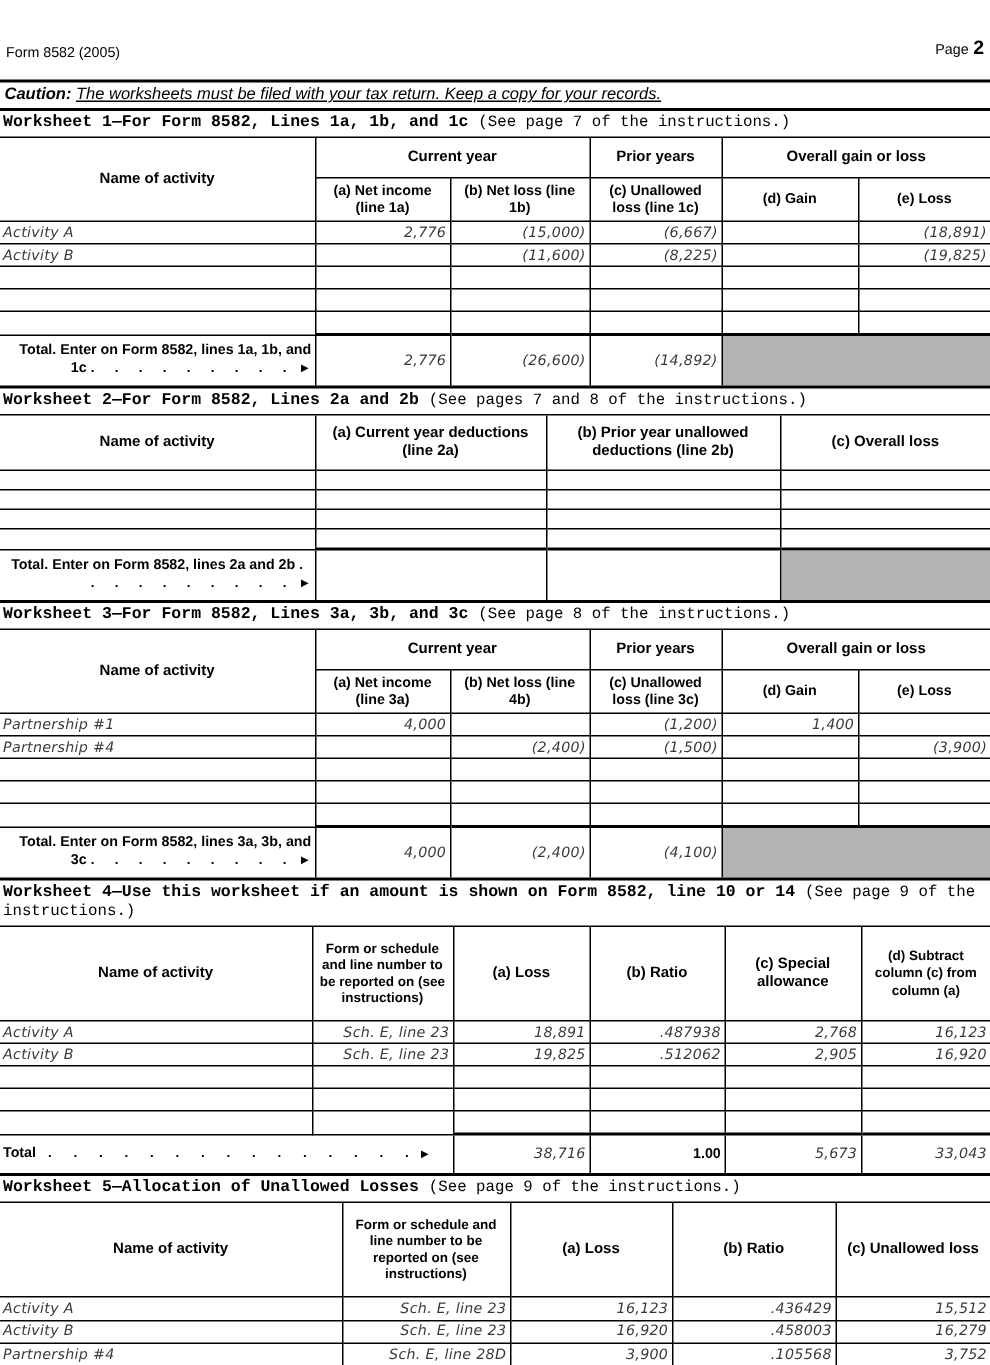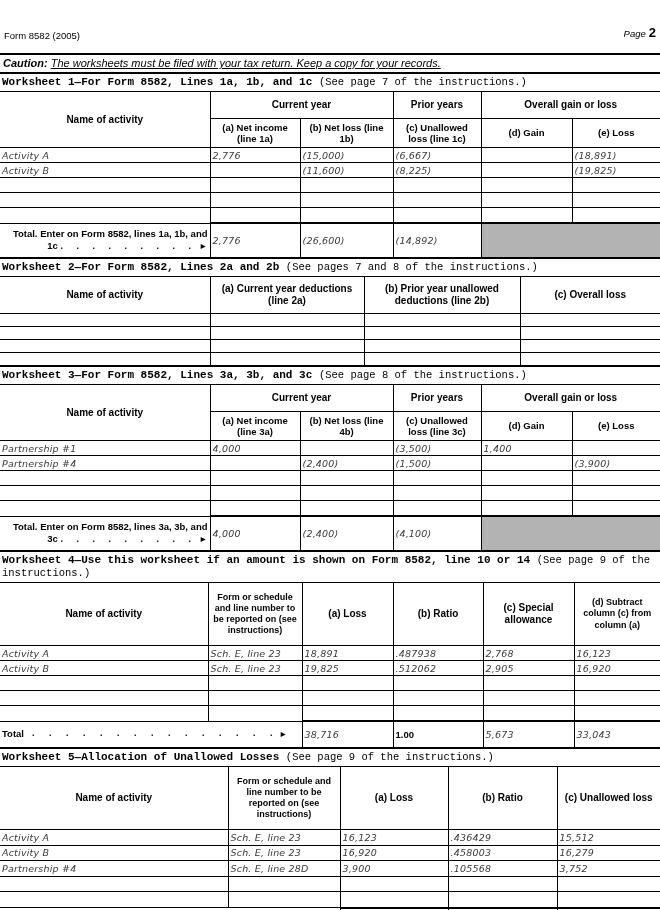--- a/index.html
+++ b/index.html
@@ -4,21 +4,21 @@
 <style>
   html,body { margin:0; padding:0; background:#fff; }
   body {
     width:660px; height:910px; overflow:hidden;
     font-family:"Liberation Sans","DejaVu Sans",sans-serif;
     color:#000; position:relative;
   }
   
   .topbar { display:flex; justify-content:space-between; align-items:flex-end; padding:3px 4px 12px 4px;margin-top:20px; }
   .form-id { font-size:9.5px; }
-  .page-word { font-size:9.5px;font-style:italic; }
+  .page-word { font-size:9.5px; }
   .page-num { font-size:13px; font-weight:bold; margin-left:3px; }
 
   
   .caution { border-top:2px solid #000; padding:2px 3px 3px 3px; font-size:11px; }
   .caution-label { font-weight:bold; font-style:italic;text-align:right; }
   .caution-text { font-style:italic;text-decoration:underline; }
 
   
   .ws-title { border-top:2.5px solid #000; border-bottom:1.5px solid #000; padding:2px 2px 2px 2px; font-size:11px; line-height:13px;font-family:Liberation Mono, monospace; }
   .ws-title b { font-size:11px; }
@@ -38,21 +38,21 @@
   .ws2 .hrow1 td { height:36px; }
   .ws4 .hrow1 td, .ws5 .hrow1 td { height:62px; }
   .hc.small { font-size:9px; line-height:1.25; }
 
   .drow td { height:14px; }
   .ws2 .drow td { height:12px; }
   .ws5 .drow td { height:14.5px; }
 
   .val { font-family:"DejaVu Sans",sans-serif; font-style:italic; color:#3a3a3a; font-size:10px; letter-spacing:0.2px; }
   .nm  { text-align:left; padding-left:20px; }
-  .num { text-align:left; }
+  .num { text-align:right; }
   .pre { font-family:"Liberation Sans",sans-serif; font-style:normal; font-weight:bold; color:#000; font-size:10px; }
 
   .trow td { height:33px; }
   .ws4 .trow td { height:25px; }
   .trow td.tt { border-top:2px solid #000; }
   .tlabel { font-weight:bold; font-size:9.6px; line-height:1.3; padding:1px 2px; text-align:right;margin-left:20px; }
   .dots { font-weight:bold; letter-spacing:5.5px; font-size:9px; }
   .arr  { font-size:8.5px; }
   .tflex { display:flex; align-items:center; }
   .tflex .fill { flex:1; overflow:hidden; white-space:nowrap; font-weight:bold; letter-spacing:6px; font-size:9px; padding-left:8px; }
@@ -184,20 +184,26 @@
         <td></td>
         <td></td>
         <td></td>
       </tr>
       <tr class="drow">
         <td class="nm"></td>
         <td></td>
         <td></td>
         <td></td>
       </tr>
+      <tr class="trow">
+      <td class="tlabel"><b>Total. Enter on Form 8582, lines 2a and 2b</b> <span class="dots">. . . . . . . . . .</span> <span class="arr">►</span></td>
+      <td class="num val tt"></td>
+      <td class="num val tt"></td>
+      <td class="shaded tt" style="background: rgb(179, 179, 179);"></td>
+    </tr>
   </tbody>
 </table>
 
 <div class="ws-title">
   <b>Worksheet 3—For Form 8582, Lines 3a, 3b, and 3c</b>
   <span class="note">(See page 8 of the instructions.)</span>
 </div>
 <table class="tbl ws3">
   <colgroup>
       <col style="width:210px">
@@ -218,21 +224,21 @@
       <td class="hc">(a) Net income (line 3a)</td>
       <td class="hc">(b) Net loss (line 4b)</td>
       <td class="hc">(c) Unallowed loss (line 3c)</td>
       <td class="hc">(d) Gain</td>
       <td class="hc">(e) Loss</td>
     </tr>
     <tr class="drow">
       <td class="nm val">Partnership #1</td>
       <td class="num val">4,000</td>
       <td class="num val"></td>
-      <td class="num val">(3,500)</td>
+      <td class="num val">(1,200)</td>
       <td class="num val">1,400</td>
       <td class="num val"></td>
     </tr>
     <tr class="drow">
       <td class="nm val">Partnership #4</td>
       <td class="num val"></td>
       <td class="num val">(2,400)</td>
       <td class="num val">(1,500)</td>
       <td class="num val"></td>
       <td class="num val">(3,900)</td>

